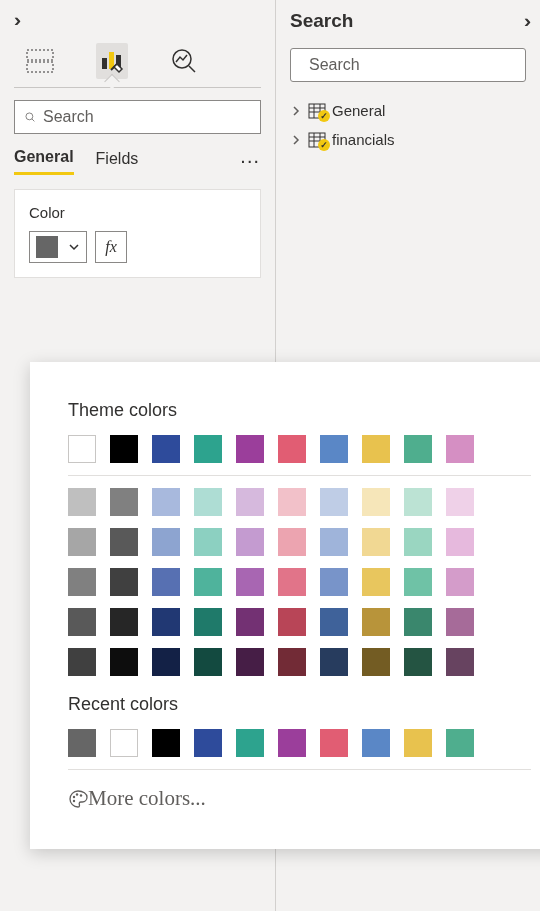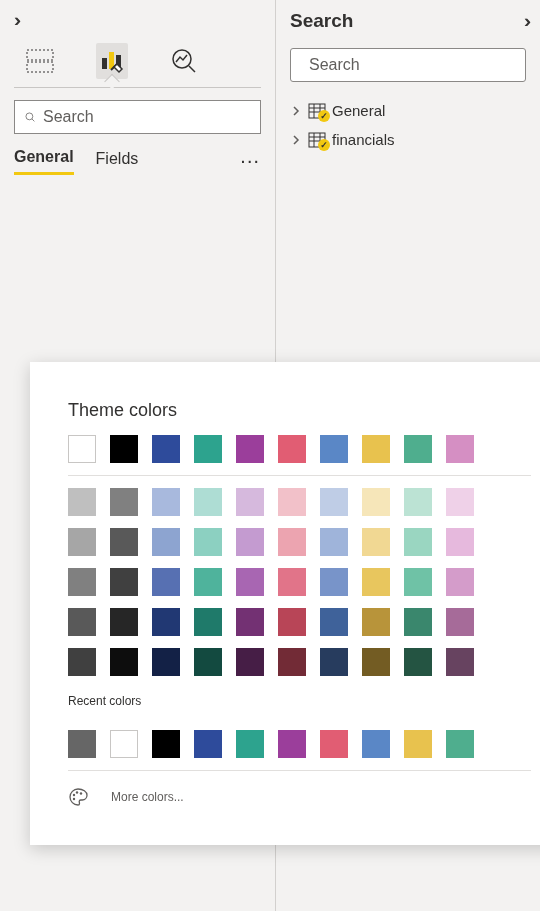--- a/index.html
+++ b/index.html
@@ -158,25 +158,26 @@
       padding: 38px;
     }
     .popup-heading { font-size: 18px; font-weight:400; margin-bottom: 14px; }
     .swatch-row { display:flex; gap: 14px; margin-bottom: 12px; }
     .swatch {
       width: 28px; height: 28px;
       cursor: pointer;
     }
     .swatch.outlined { border: 1px solid #c8c6c4; }
     .thin-divider { border-top:1px solid #e1dfdd; margin: 6px 0 12px 0; }
-    .recent-heading { font-size: 12px; margin: 18px 0 22px 0; }
+    .recent-heading { font-size: 18px; margin: 18px 0 14px 0; }
     .more-colors {
-      display:flex; align-items:center; gap:23px;
-      color:#605e5c; font-size:12px; cursor:pointer;
+      display:flex; align-items:center; gap:0;
+      color:#605e5c; font-size:21px; cursor:pointer;
       padding-top: 4px;
+      font-family: Liberation Serif, serif;
     }
   </style>
 </head>
 <body>
 
 <div class="panel panel-viz">
   <div class="panel-header">
     <span class="dbl-chevron">››</span>
   </div>
 
@@ -213,20 +214,32 @@
     </svg>
     <input type="text" placeholder="Search" style="">
   </div>
 
   <div class="tabs">
     <span class="tab active">General</span>
     <span class="tab">Fields</span>
     <span class="tab-more">···</span>
   </div>
 
+  <div class="color-card">
+    <div class="color-label">Color</div>
+    <div class="color-controls">
+      <div class="color-dropdown">
+        <span class="color-swatch-mini"></span>
+        <svg width="12" height="12" viewBox="0 0 12 12">
+          <path d="M2 4 L6 8 L10 4" fill="none" stroke="#323130" stroke-width="1.5"></path>
+        </svg>
+      </div>
+      <div class="fx-btn">fx</div>
+    </div>
+  </div>
 </div>
 
 <div class="panel panel-fields">
   <div class="panel-header">
     <span class="panel-title">Search</span>
     <span class="dbl-chevron">››</span>
   </div>
   <div class="fields-search">
     <svg width="16" height="16" viewBox="0 0 16 16">
       <circle cx="7" cy="7" r="5.5" fill="none" stroke="#605e5c" stroke-width="1.2"></circle>

